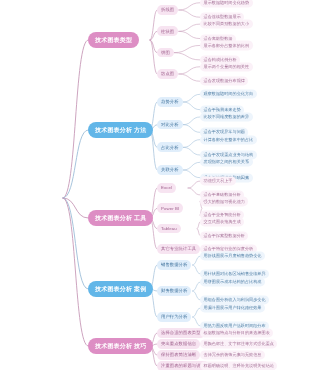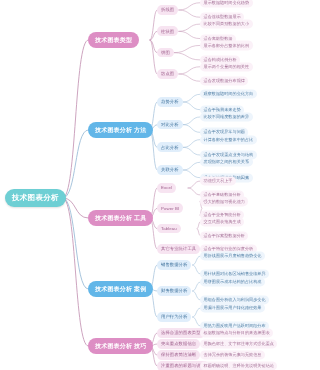--- a/index.html
+++ b/index.html
@@ -123,21 +123,20 @@
       <path d="M 63 198 C 76.75 198, 74.25 346, 88 346" fill="none" stroke="#c79ab8" stroke-width="0.9" stroke-linecap="round"></path>
       <path d="M 150 346 C 153.85 346, 153.15 333, 157 333" fill="none" stroke="#c79ab8" stroke-width="0.7" stroke-linecap="round"></path>
       <path d="M 206.4 333 C 202.88 333, 203.52 333, 200 333" fill="none" stroke="#c79ab8" stroke-width="0.55" stroke-linecap="round"></path>
       <path d="M 150 346 C 153.85 346, 153.15 344, 157 344" fill="none" stroke="#c79ab8" stroke-width="0.7" stroke-linecap="round"></path>
       <path d="M 201.8 344 C 200.81 344, 200.99 344, 200 344" fill="none" stroke="#c79ab8" stroke-width="0.55" stroke-linecap="round"></path>
       <path d="M 150 346 C 153.85 346, 153.15 355, 157 355" fill="none" stroke="#c79ab8" stroke-width="0.7" stroke-linecap="round"></path>
       <path d="M 201.8 355 C 200.81 355, 200.99 355, 200 355" fill="none" stroke="#c79ab8" stroke-width="0.55" stroke-linecap="round"></path>
       <path d="M 150 346 C 153.85 346, 153.15 366, 157 366" fill="none" stroke="#c79ab8" stroke-width="0.7" stroke-linecap="round"></path>
       <path d="M 211 366 C 204.95 366, 206.05 366, 200 366" fill="none" stroke="#c79ab8" stroke-width="0.55" stroke-linecap="round"></path>
     </svg>
-<div class="node root " style="left: 5px; top: 198px;">技术图表分析</div>
     <div class="node l1 pink" style="left: 88px; top: 40px;">技术图表类型</div>
     <div class="node l2 pink" style="left: 157px; top: 10px;">折线图</div>
     <div class="node l3 pink" style="left: 200px; top: 2.74667px;">展示数据随时间变化趋势</div>
     <div class="node l3 pink" style="left: 200px; top: 17.2533px;">适合连续型数据展示</div>
     <div class="node l2 pink" style="left: 157px; top: 31.3333px;">柱状图</div>
     <div class="node l3 pink" style="left: 200px; top: 24.08px;">比较不同类别数据的大小</div>
     <div class="node l3 pink" style="left: 200px; top: 38.5867px;">适合离散型数据</div>
     <div class="node l2 pink" style="left: 157px; top: 52.6667px;">饼图</div>
     <div class="node l3 pink" style="left: 200px; top: 45.4133px;">展示各部分占整体的比例</div>
     <div class="node l3 pink" style="left: 200px; top: 59.92px;">适合构成比例分析</div>

